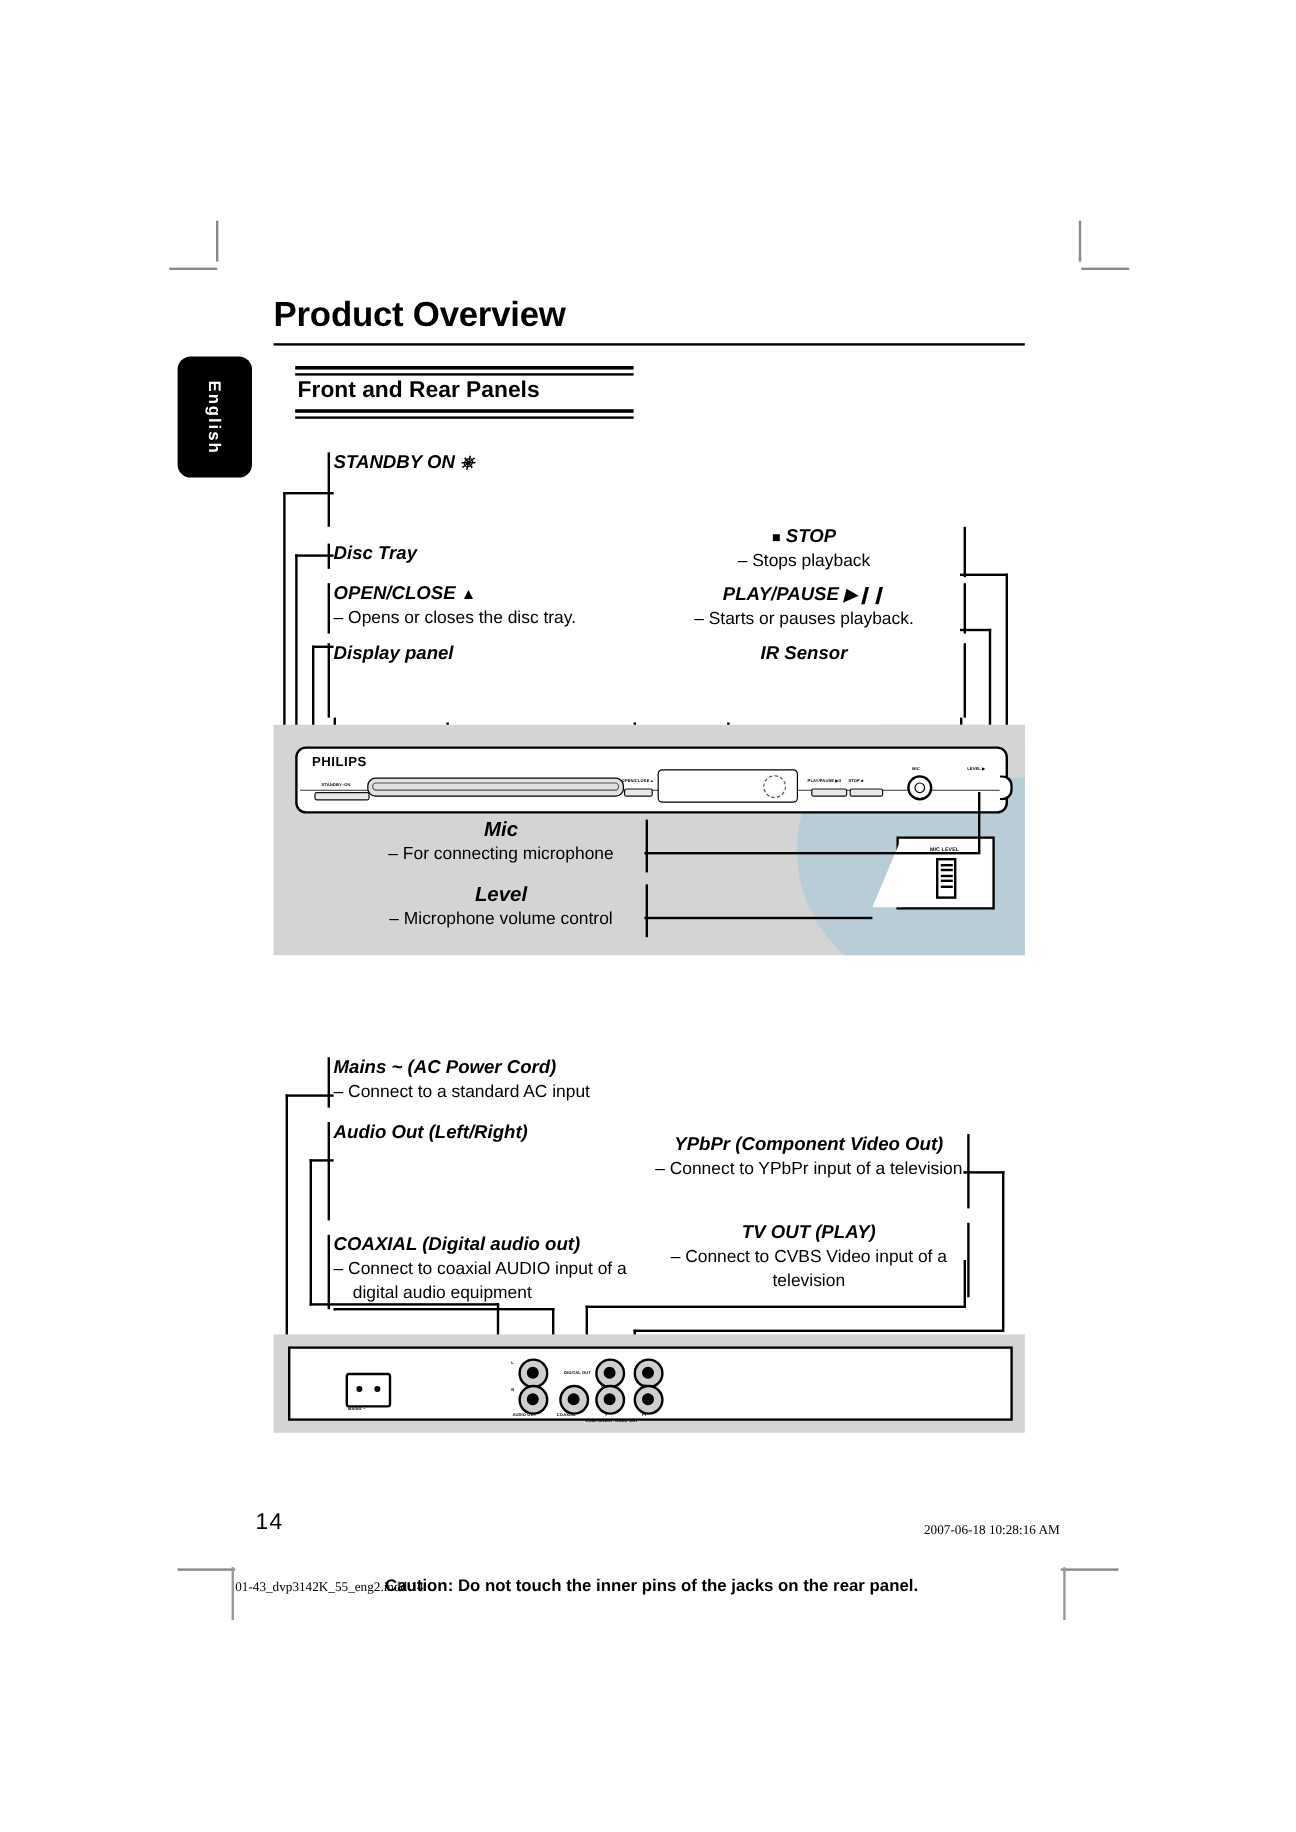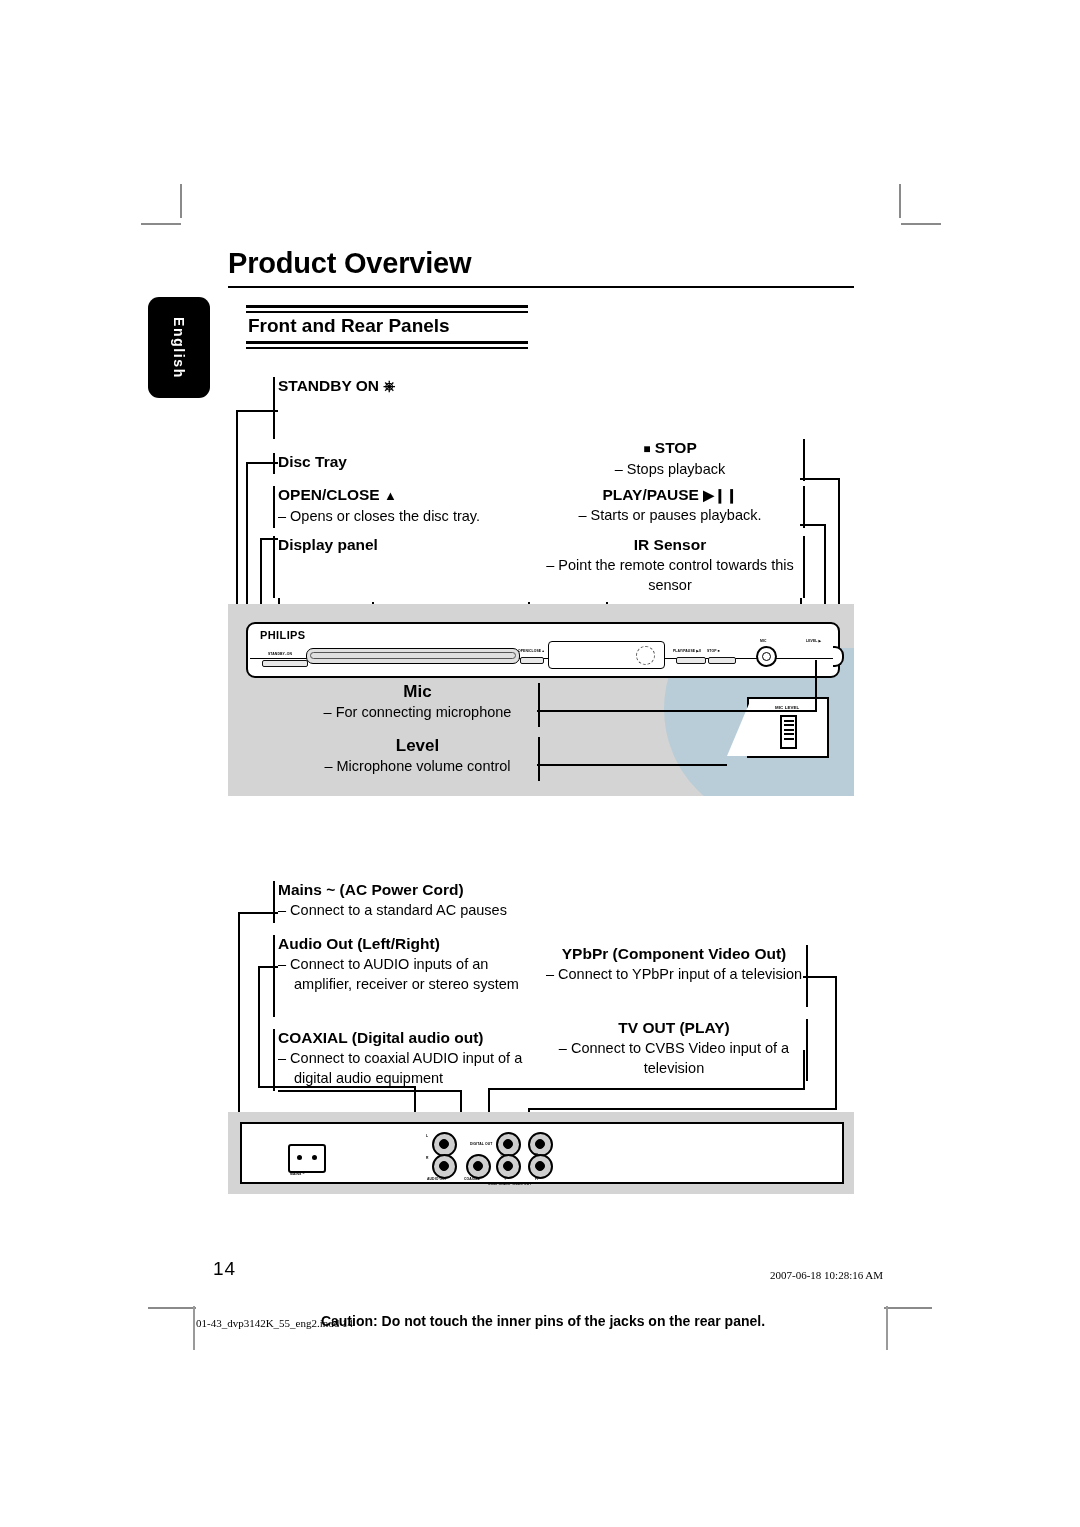--- a/index.html
+++ b/index.html
@@ -31,21 +31,21 @@
   #section-rule-top-b{position:absolute;left:246px;top:311px;width:282px;height:2px;background:#000;}
   #section-title{
     position:absolute;left:248px;top:315px;
     font-size:19px;font-weight:bold;
   }
   #section-rule-bot-a{position:absolute;left:246px;top:341px;width:282px;height:3px;background:#000;}
   #section-rule-bot-b{position:absolute;left:246px;top:347px;width:282px;height:2px;background:#000;}
 
   
   .callout{position:absolute;}
-  .callout .cl-term{font-weight:bold;font-size:15.5px;line-height:20px;white-space:nowrap;}
+  .callout .cl-term{font-weight:bold;font-size:15.5px;line-height:20px;white-space:nowrap;font-style:italic;}
   .callout .cl-desc{font-size:14.5px;line-height:20px;}
   .callout.left .cl-desc{padding-left:16px;text-indent:-16px;}
   .callout.right{text-align:center;}
   .callout .bar-l{position:absolute;left:-5px;top:1px;width:2px;background:#000;}
   .callout .bar-r{position:absolute;right:-5px;top:1px;width:2px;background:#000;}
 
   
   .ln{position:absolute;background:#000;}
   .lnv{width:2px;}
   .lnh{height:2px;}
@@ -211,21 +211,20 @@
   <div class="cl-term">
     <span>PLAY/PAUSE</span>
     <span style="font-size:14px;">▶❙❙</span>
   </div>
   <div class="cl-desc">– Starts or pauses playback.</div>
 </div>
 
 <div class="callout right" style="left:540px;top:535px;width:260px;">
   <div class="bar-r" style="height:62px;"></div>
   <div class="cl-term">IR Sensor</div>
-  <div class="cl-desc">– Point the remote control towards this sensor</div>
 </div>
 
 <div class="ln lnh" style="left:236px;top:410px;width:42px;"></div>
 <div class="ln lnv" style="left:236px;top:410px;height:252px;"></div>
 
 <div class="ln lnh" style="left:246px;top:462px;width:32px;"></div>
 <div class="ln lnv" style="left:246px;top:462px;height:186px;"></div>
 <div class="ln lnh" style="left:246px;top:646px;width:128px;"></div>
 <div class="ln lnv" style="left:372px;top:602px;height:46px;"></div>
 
@@ -308,27 +307,26 @@
 <div class="callout right" style="left:300px;top:736px;width:235px;">
   <div class="bar-r" style="height:44px;"></div>
   <div class="cl-term" style="font-size:17px;">Level</div>
   <div class="cl-desc">– Microphone volume control</div>
 </div>
 <div class="ln lnh" style="left:537px;top:764px;width:190px;"></div>
 
 <div class="callout left" style="left:278px;top:880px;width:300px;">
   <div class="bar-l" style="height:42px;"></div>
   <div class="cl-term">Mains ~ (AC Power Cord)</div>
-  <div class="cl-desc">–  Connect to a standard AC pauses</div>
+  <div class="cl-desc">–  Connect to a standard AC input</div>
 </div>
 
 <div class="callout left" style="left:278px;top:934px;width:260px;">
   <div class="bar-l" style="height:82px;"></div>
   <div class="cl-term">Audio Out (Left/Right)</div>
-  <div class="cl-desc">–  Connect to AUDIO inputs of an amplifier, receiver or stereo system</div>
 </div>
 
 <div class="callout left" style="left:278px;top:1028px;width:270px;">
   <div class="bar-l" style="height:62px;"></div>
   <div class="cl-term">COAXIAL (Digital audio out)</div>
   <div class="cl-desc">–  Connect to coaxial AUDIO input of a digital audio equipment</div>
 </div>
 
 <div class="callout right" style="left:545px;top:944px;width:258px;">
   <div class="bar-r" style="height:62px;"></div>

